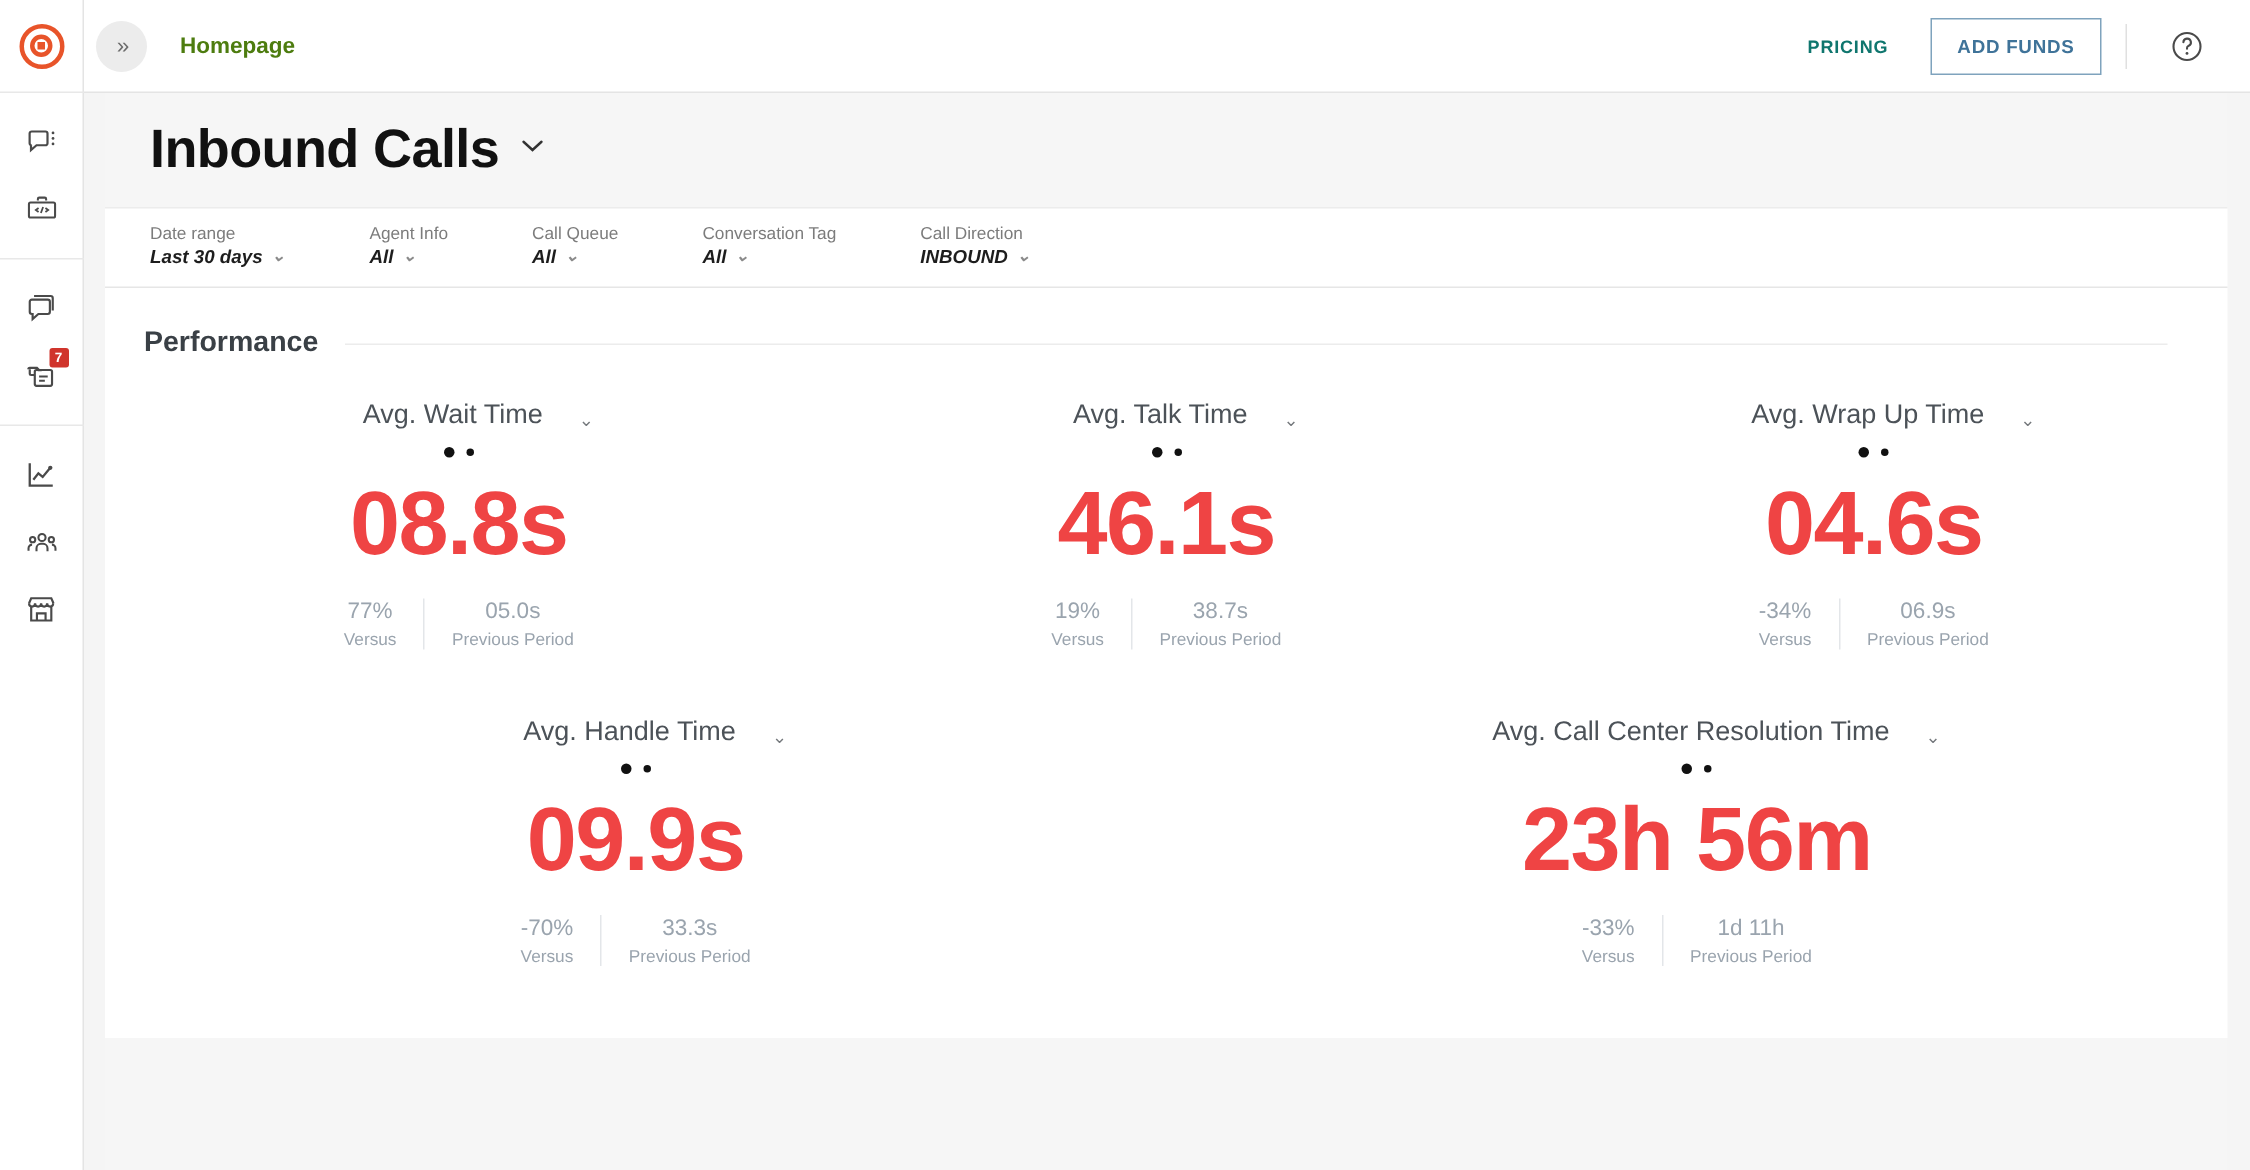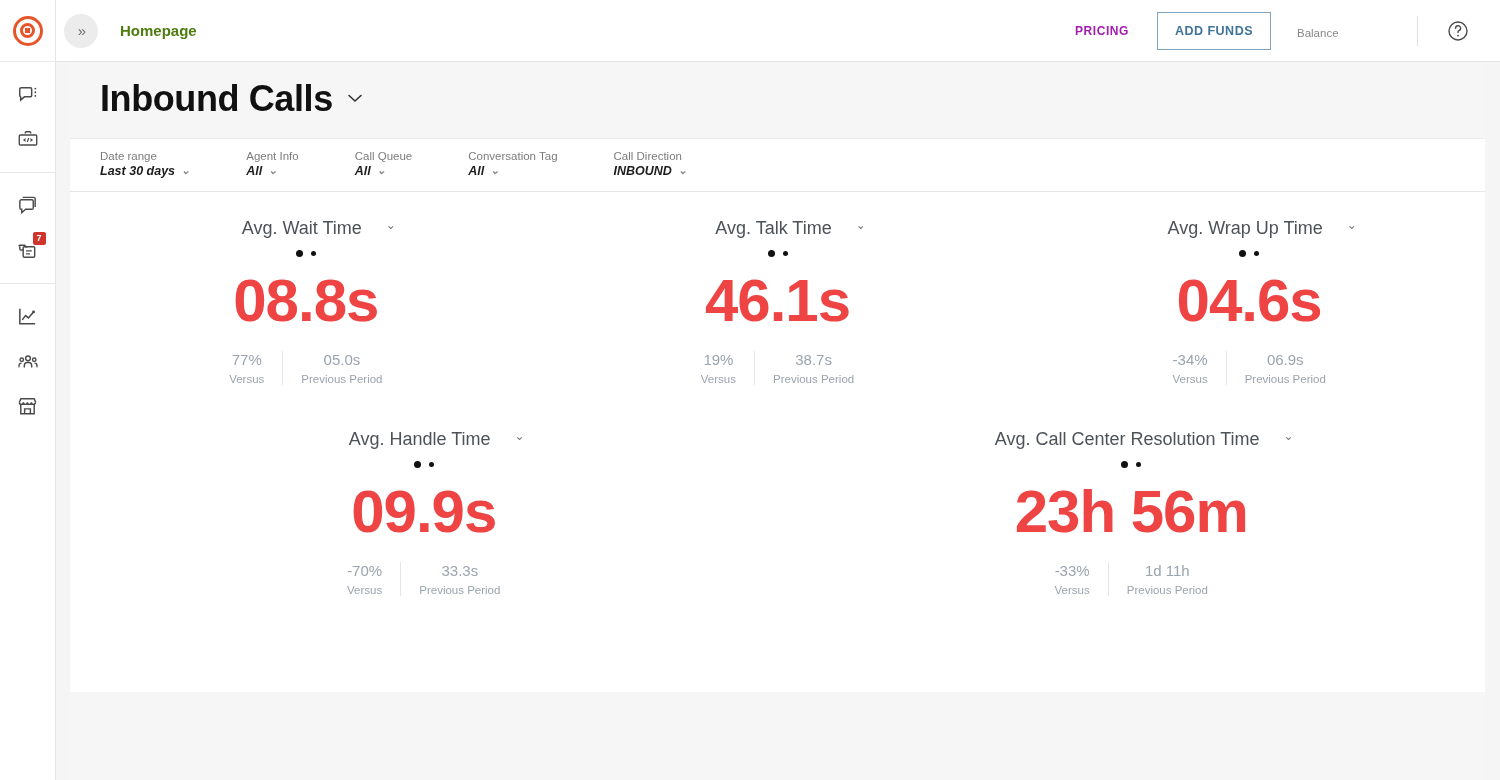--- a/index.html
+++ b/index.html
@@ -64,21 +64,21 @@
     display: flex; align-items: center; justify-content: center;
     font-size: 15px; cursor: pointer; letter-spacing: -2px;
   }
   .page-crumb {
     margin-left: 22px; font-size: 15px; font-weight: 700; color: #4d7c0f;
   }
   .topbar-right {
     margin-left: auto; display: flex; align-items: center; height: 100%;
   }
   .pricing-link {
-    font-size: 12px; font-weight: 700; color: #a21caf;
+    font-size: 12px; font-weight: 700; color: #0f766e;
     letter-spacing: .55px; cursor: pointer; padding: 6px 4px;
   }
   .add-funds-btn {
     margin-left: 24px;
     border: 1px solid #7fa3bd; color: #3f7399; background: #fff;
     font-size: 12.5px; font-weight: 700; letter-spacing: .5px;
     padding: 11px 17px; cursor: pointer;
     font-family: "Liberation Sans", sans-serif;
   }
   .balance-wrap {
@@ -150,21 +150,21 @@
   .section-rule { flex: 1; height: 1px; background: #ececec; }
 
   
   .metrics-row {
     display: flex; padding: 26px 0 0 0;
   }
   .metric {
     flex: 1 1 0; display: flex; flex-direction: column; align-items: center;
   }
   .metric-title {
-    font-size: 18px; color: #4c5258; display: flex; align-items: flex-start; gap: 24px;
+    font-size: 18px; color: #4c5258; display: flex; align-items: flex-end; gap: 24px;
     cursor: pointer;
     margin-left: 26px;
   }
   .metric-title .chev-sm { font-size: 12px; color: #75797d; }
   .dots { display: flex; align-items: center; gap: 8px; margin-top: 10px; height: 8px; }
   .dots i { display: block; background: #111; border-radius: 50%; }
   .dots i:nth-child(1) { width: 7px; height: 7px; }
   .dots i:nth-child(2) { width: 5px; height: 5px; }
   .metric-value {
     margin-top: 14px; font-size: 60px; font-weight: 700; color: #ef4444;
@@ -258,24 +258,20 @@
   </nav>
 
   <header class="topbar">
     <div class="collapse-btn">»</div>
     <div class="page-crumb">Homepage</div>
 
     <div class="topbar-right">
       <div class="pricing-link">PRICING</div>
       <button class="add-funds-btn">ADD FUNDS</button>
 
-      <div class="balance-wrap">
-        <div class="balance-label">Balance</div>
-        <div class="balance-value"></div>
-      </div>
 
       <div class="topbar-sep"></div>
 
       <div class="help-btn">
         <svg width="24" height="24" viewBox="0 0 24 24" fill="none" stroke="#4a4a4a" stroke-width="1.4">
           <circle cx="12" cy="12" r="9"></circle>
           <path d="M9.6 9.2a2.5 2.5 0 1 1 3.3 2.4c-.6.25-.9.8-.9 1.5v.4" stroke-linecap="round"></path>
           <circle cx="12" cy="16.6" r=".95" fill="#4a4a4a" stroke="none"></circle>
         </svg>
       </div>
@@ -327,20 +323,24 @@
         <div class="filter-label">Call Direction</div>
         <div class="filter-value">
           <span>INBOUND</span>
           <span class="chev-sm">⌄</span>
         </div>
       </div>
     </div>
 
     <div class="content">
 
+      <div class="section-head">
+        <h2>Performance</h2>
+        <div class="section-rule"></div>
+      </div>
 
       <div class="metrics-row">
 
         <div class="metric">
           <div class="metric-title">
             <span>Avg. Wait Time</span>
             <span class="chev-sm">⌄</span>
           </div>
           <div class="dots">
               <i></i>

